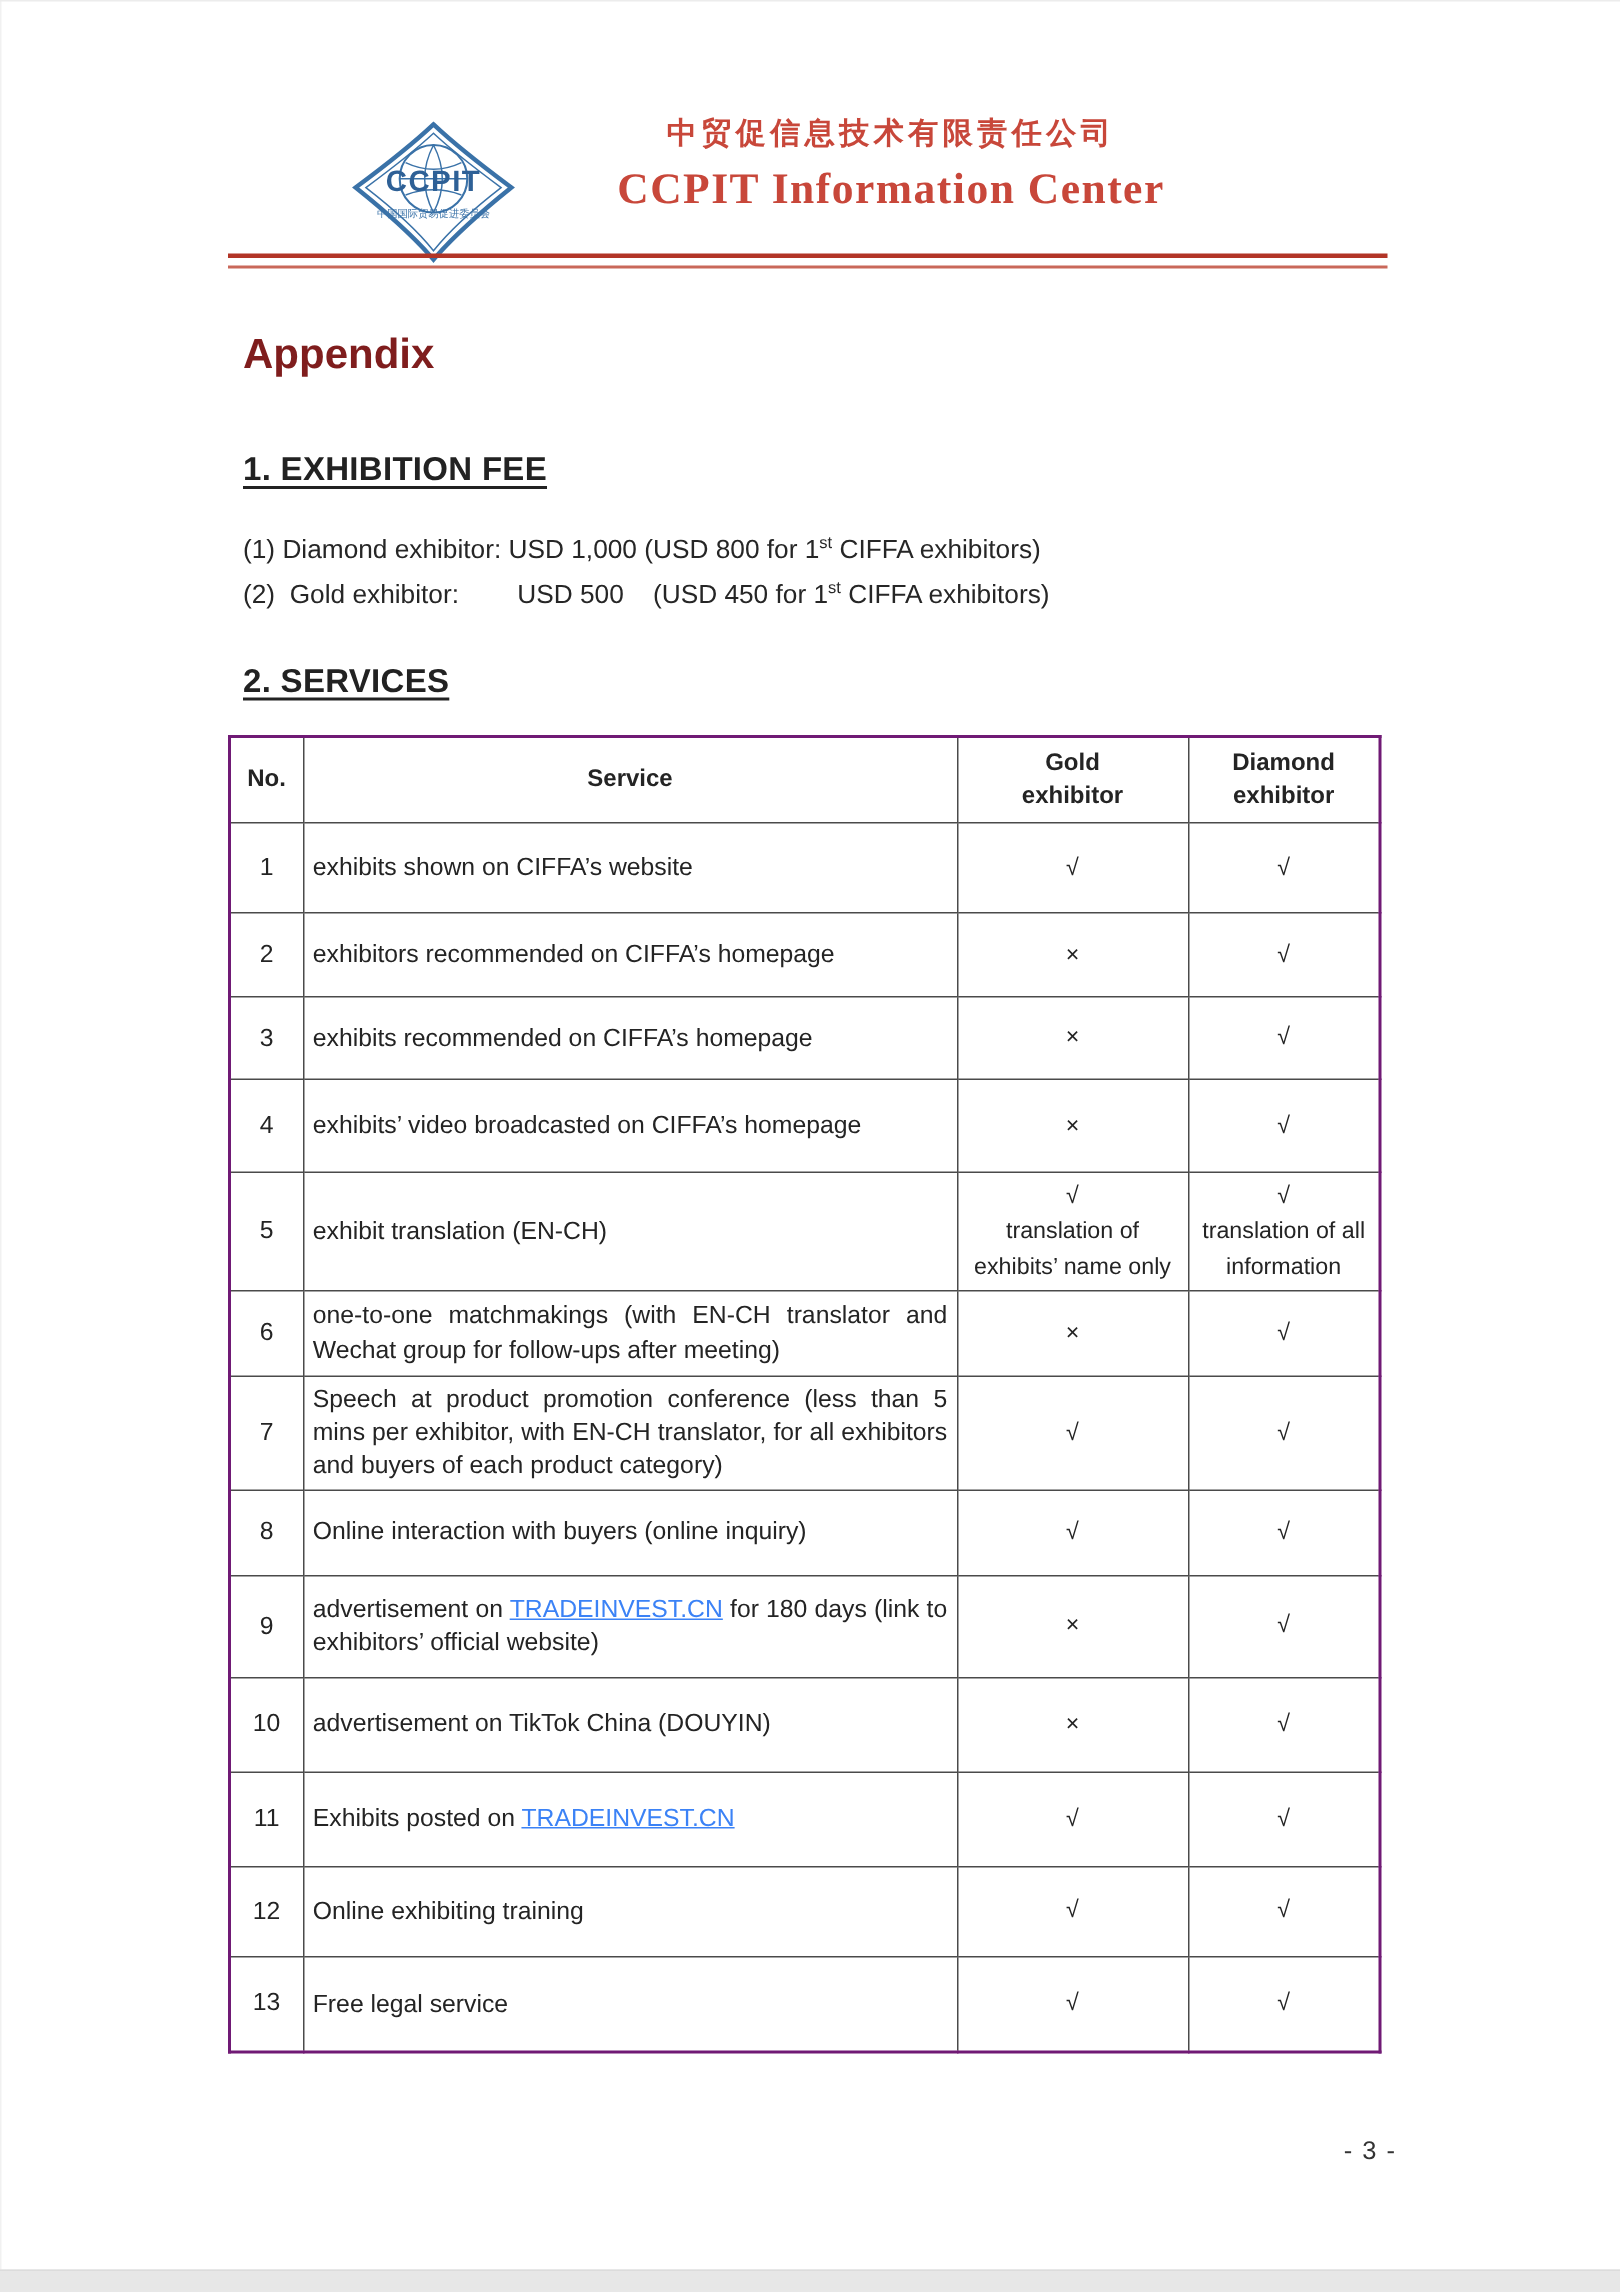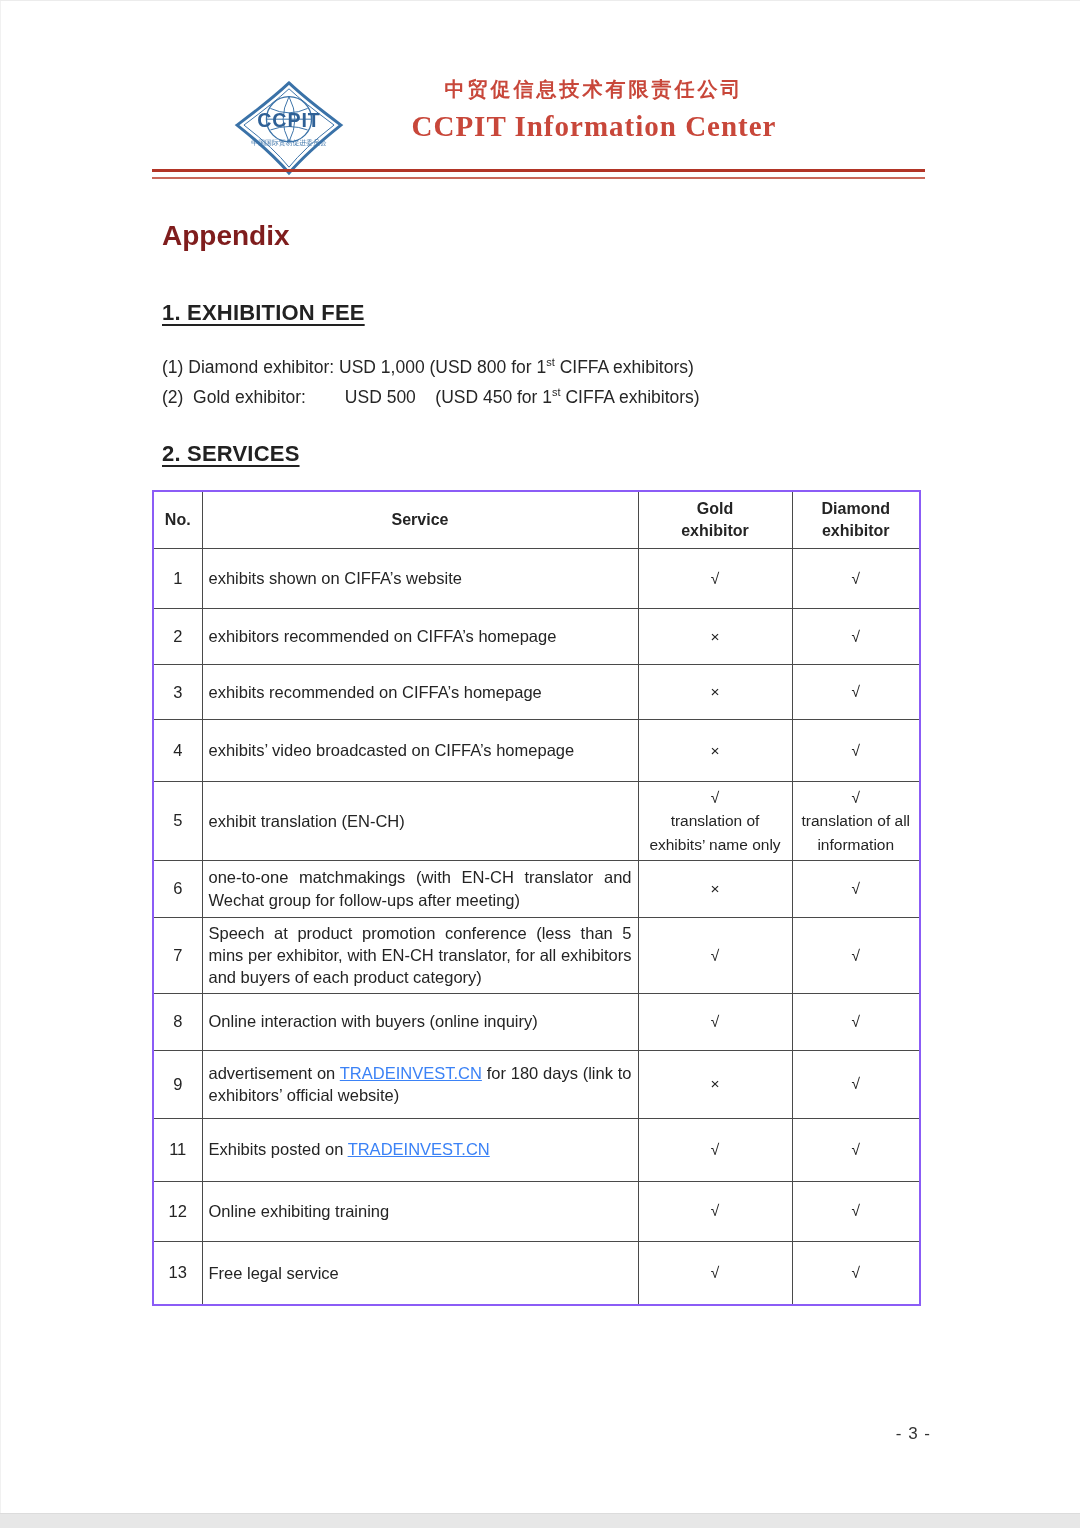--- a/index.html
+++ b/index.html
@@ -24,21 +24,21 @@
   .doc-title{position:absolute;top:220px;left:162px;font-size:28px;font-weight:bold;color:#7f1d1d;}
   .sec-heading{position:absolute;left:162px;font-size:22px;font-weight:bold;color:#222;
     text-decoration:underline;text-underline-offset:4px;letter-spacing:.2px;}
   .sec-1{top:300px;} .sec-2{top:441px;}
   .fee-line{position:absolute;left:162px;font-size:17.5px;color:#262626;white-space:pre-wrap;margin:0;}
   .fee-1{top:356px;} .fee-2{top:386px;}
   .fee-line sup{font-size:11px;margin-top:22px;}
 
   
   .svc-table{position:absolute;top:490px;left:152px;border-collapse:collapse;table-layout:fixed;
-    border:2px solid #8b5cf6;font-size:16.5px;color:#242424;}
+    border:2px solid #701a75;font-size:16.5px;color:#242424;}
   .svc-table col.c-no{width:49px;} .svc-table col.c-sv{width:436px;}
   .svc-table col.c-g{width:154px;} .svc-table col.c-d{width:128px;}
   .svc-table th,.svc-table td{border:1px solid #4a4a4a;vertical-align:middle;padding:4px 6px;}
   .svc-table thead th{font-weight:bold;text-align:center;font-size:16px;line-height:1.35;height:48px;}
   .cell-no{text-align:center;}
   .cell-service{text-align:justify;padding-left:10px;padding-right:9px;line-height:1.35;}
   .cell-mark{text-align:center;font-size:15.5px;line-height:1.5;}
   a.link{color:#3b82f6;text-decoration:underline;cursor:pointer;}
 
   .page-number{position:absolute;top:1424px;right:164px;font-size:17px;color:#333;letter-spacing:1px;}
@@ -187,20 +187,30 @@
           <td class="cell-no">9</td>
           <td class="cell-service"><span>advertisement on </span><a class="link">TRADEINVEST.CN</a><span> for 180 days (link to exhibitors’ official website)</span></td>
           <td class="cell-mark">
             <div>×</div>
           </td>
           <td class="cell-mark">
             <div>√</div>
           </td>
         </tr>
         <tr style="height: 63px;">
+          <td class="cell-no">10</td>
+          <td class="cell-service"><span>advertisement on TikTok China (DOUYIN)</span></td>
+          <td class="cell-mark">
+            <div>×</div>
+          </td>
+          <td class="cell-mark">
+            <div>√</div>
+          </td>
+        </tr>
+        <tr style="height: 63px;">
           <td class="cell-no">11</td>
           <td class="cell-service"><span>Exhibits posted on </span><a class="link">TRADEINVEST.CN</a></td>
           <td class="cell-mark">
             <div>√</div>
           </td>
           <td class="cell-mark">
             <div>√</div>
           </td>
         </tr>
         <tr style="height: 60px;">

